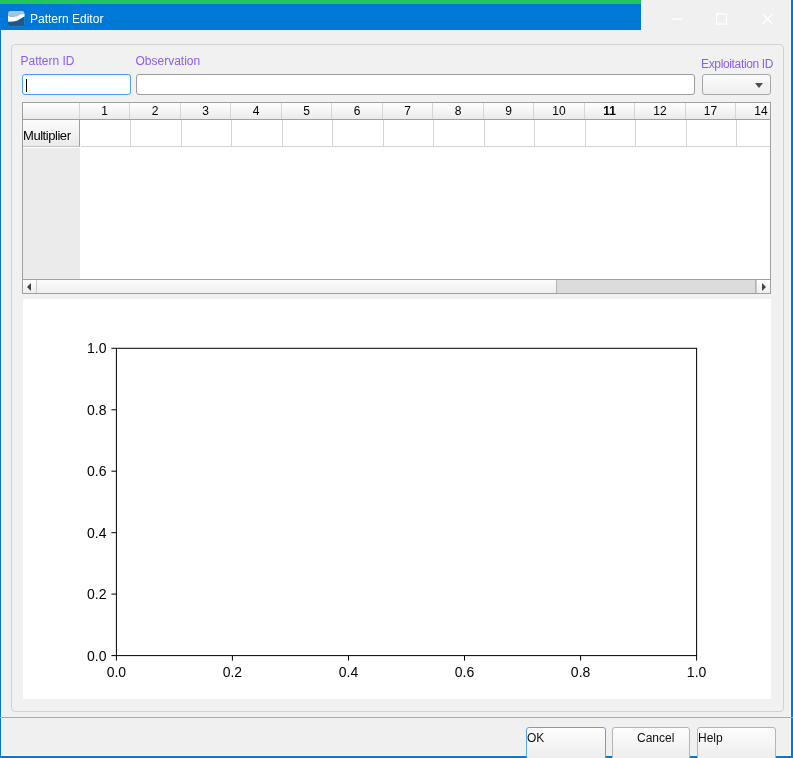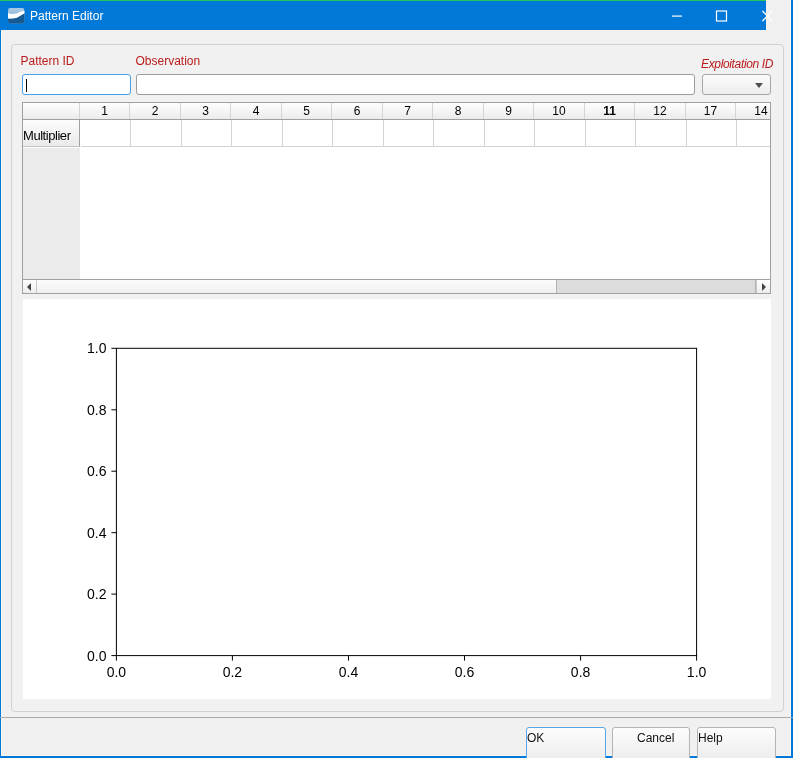--- a/index.html
+++ b/index.html
@@ -4,30 +4,30 @@
 <style>
   * { margin:0; padding:0; box-sizing:border-box; }
   html,body { width:793px; height:758px; overflow:hidden; }
   body { font-family:"Liberation Sans", sans-serif; position:relative; background:#f0f0f0; }
   .abs { position:absolute; }
 
   
   #win { position:absolute; left:0; top:0; width:793px; height:758px;
          border-left:1px solid #0078d7; border-right:2px solid #0078d7; border-bottom:2px solid #0078d7;
          box-shadow: inset 1px 0 0 #fbf8f1, inset -1px 0 0 #fbf8f1, inset 0 -1px 0 #fbf8f1; }
-  #titlebar { position:absolute; left:-1px; top:0; width:767px; height:30px; background:#0078d7;
-              border-top:1px solid #22c55e; }
+  #titlebar { position:absolute; left:-1px; top:0; width:642px; height:30px; background:#0078d7;
+              border-top:4px solid #22c55e; }
   #title { position:absolute; left:31px; top:8px; color:#ffffff; font-size:12px; }
   .tbtn { position:absolute; top:0; width:46px; height:30px; }
 
   
   #panel { position:absolute; left:11px; top:44px; width:773px; height:668px;
            border:1px solid #d2d2d2; border-radius:4px; background:#f1f1f1; }
 
-  .lbl { position:absolute; font-size:12px; color:#b91c1c; }
+  .lbl { position:absolute; font-size:12px; color:#8b5cf6; }
 
   .inputbox { position:absolute; background:#ffffff; border:1px solid #9d9d9d; border-radius:3px; }
   #patinput { left:21.5px; top:74px; width:109.5px; height:21px; border:1.5px solid #47a1ea; border-radius:3px; }
   #caret { position:absolute; left:25.5px; top:79px; width:1.5px; height:13px; background:#000; }
   #obsinput { left:136px; top:74px; width:559px; height:21px; }
   #combo { position:absolute; left:702px; top:74px; width:69px; height:21px;
            border:1px solid #a6a6a6; border-radius:3px;
            background:linear-gradient(#fbfbfb,#eeeeee); }
   #comboarrow { position:absolute; left:755px; top:83px; width:0; height:0;
                 border-left:4.5px solid transparent; border-right:4.5px solid transparent;
@@ -98,21 +98,21 @@
     </svg>
   <svg class="tbtn" style="left:745px;" width="46" height="30">
       <path d="M18.5 10 L28.5 20 M28.5 10 L18.5 20" stroke="#fff" stroke-width="1.3"></path>
     </svg>
 </div>
 
 <div id="panel"></div>
 
 <span class="lbl" style="left:20.5px; top:53.5px;">Pattern ID</span>
 <span class="lbl" style="left:135.5px; top:53.5px;">Observation</span>
-<span class="lbl" style="left:701px; top:57px; letter-spacing:-0.35px;font-style:italic;">Exploitation ID</span>
+<span class="lbl" style="left:701px; top:57px; letter-spacing:-0.35px;">Exploitation ID</span>
 
 <div id="patinput" class="inputbox"></div>
 <div id="caret"></div>
 <div id="obsinput" class="inputbox"></div>
 <div id="combo"></div>
 <div id="comboarrow"></div>
 
 <div id="table">
 
   <div class="hcell" style="left:0; width:57px;"></div>

